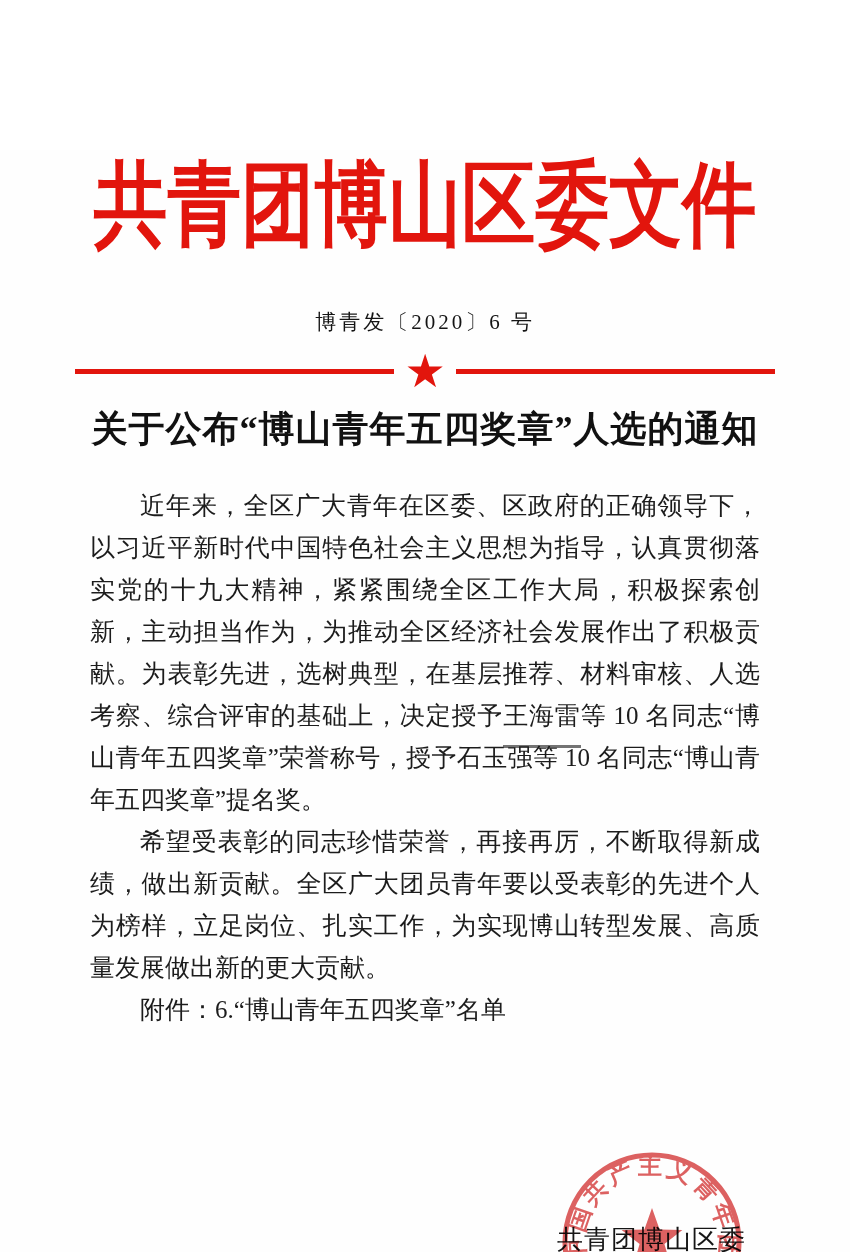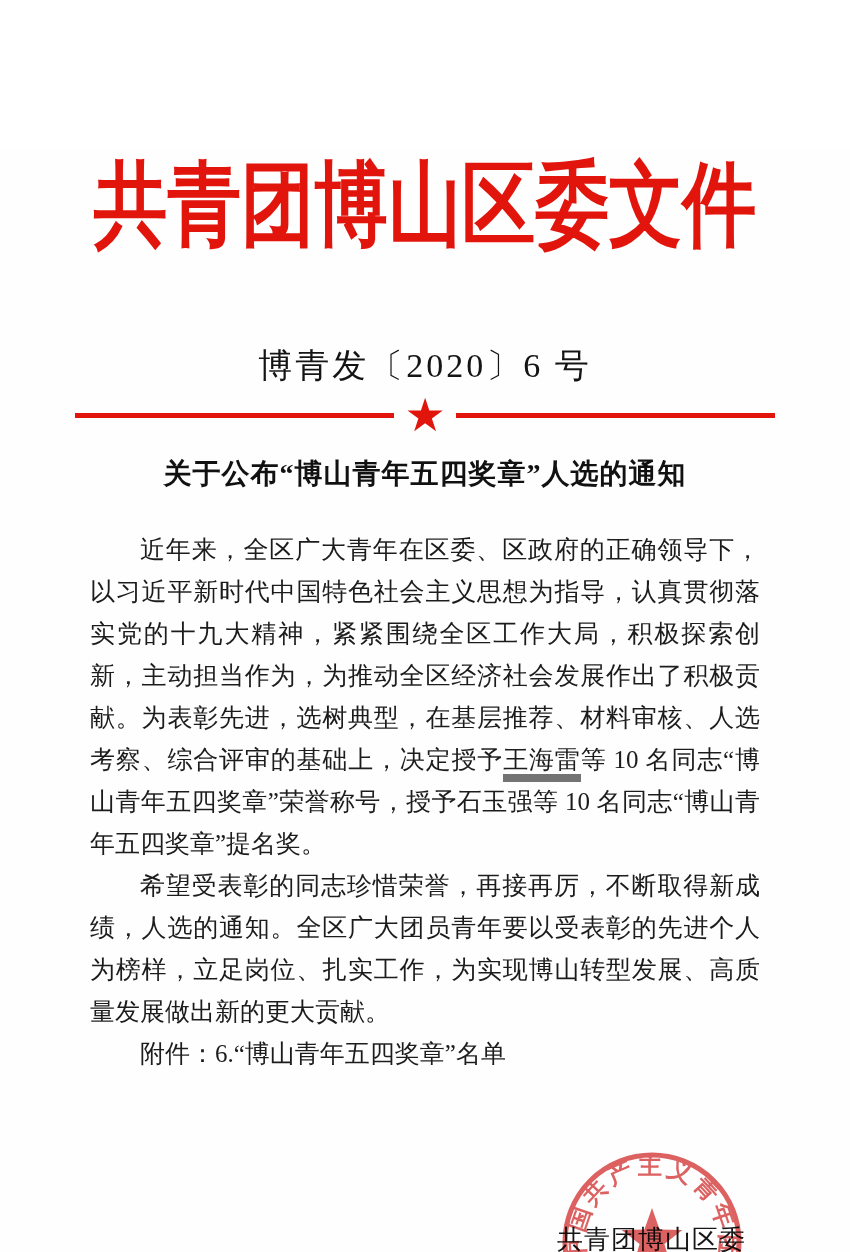--- a/index.html
+++ b/index.html
@@ -24,23 +24,23 @@
     line-height:110px;
     font-weight:bold;
     color:#e2150d;
     white-space:nowrap;
     transform:scaleX(0.80);
     transform-origin:center;
     letter-spacing:0px;
   }
   
   .doc-number{
-    margin-top:88px;
+    margin-top:44px;
     text-align:center;
-    font-size:34px;
+    font-size:21px;
     line-height:36px;
     letter-spacing:3px;
     color:#141414;
   }
   
   .divider{
     width:700px;
     margin:10px auto 0 auto;
     height:42px;
     display:flex;
@@ -56,21 +56,21 @@
     color:#e2150d;
     font-size:46px;
     line-height:42px;
     padding:0 10px;
     font-family:"DejaVu Sans", sans-serif;
   }
   
   .doc-title{
     margin-top:14px;
     text-align:center;
-    font-size:28px;
+    font-size:36px;
     line-height:47px;
     font-weight:bold;
     color:#111;
     letter-spacing:1px;
   }
   
   .body-text{
     margin:32px auto 0 auto;
     width:670px;
     height:550px;
@@ -78,22 +78,22 @@
     font-size:25px;
     line-height:42px;
     text-align:justify;
     color:#1c1c1c;
   }
   .body-text p{
     margin:0;
     text-indent:2em;
   }
   .name-underline{
-    border-bottom:8px solid #737373;
-    padding-bottom:1px;
+    border-bottom:3px solid #737373;
+    padding-bottom:16px;
   }
   .attach-line1{
     text-indent:2em;
   }
   .attach-line2{
     padding-left:107px;
   }
   
   .sign-org{
     position:absolute;
@@ -130,21 +130,21 @@
     <div class="line"></div>
     <div class="star">★</div>
     <div class="line"></div>
   </div>
 
   <div class="doc-title">关于公布“博山青年五四奖章”人选的通知</div>
 
   <div class="body-text">
     <p><span>近年来，全区广大青年在区委、区政府的正确领导下，以习近平新时代中国特色社会主义思想为指导，认真贯彻落实党的十九大精神，紧紧围绕全区工作大局，积极探索创新，主动担当作为，为推动全区经济社会发展作出了积极贡献。为表彰先进，选树典型，在基层推荐、材料审核、人选考察、综合评审的基础上，决定授予</span><span class="name-underline">王海雷</span><span>等 10 名同志“博山青年五四奖章”荣誉称号，授予石玉强等 10 名同志“博山青年五四奖章”提名奖。</span></p>
 
-    <p>希望受表彰的同志珍惜荣誉，再接再厉，不断取得新成绩，人选的通知。全区广大团员青年要以受表彰的先进个人为榜样，立足岗位、扎实工作，为实现博山转型发展、高质量发展做出新的更大贡献。</p>
+    <p>希望受表彰的同志珍惜荣誉，再接再厉，不断取得新成绩，做出新贡献。全区广大团员青年要以受表彰的先进个人为榜样，立足岗位、扎实工作，为实现博山转型发展、高质量发展做出新的更大贡献。</p>
 
     <div class="attach-line1">附件：6.“博山青年五四奖章”名单</div>
     <div class="attach-line2">2.“博山青年五四奖章”提名奖名单</div>
   </div>
 
   <div class="sign-org">共青团博山区委</div>
 
   <svg class="seal" viewBox="0 0 184 184">
     <circle cx="92" cy="92" r="87" fill="none" stroke="#d94b4b" stroke-width="5"></circle>
     <defs>

